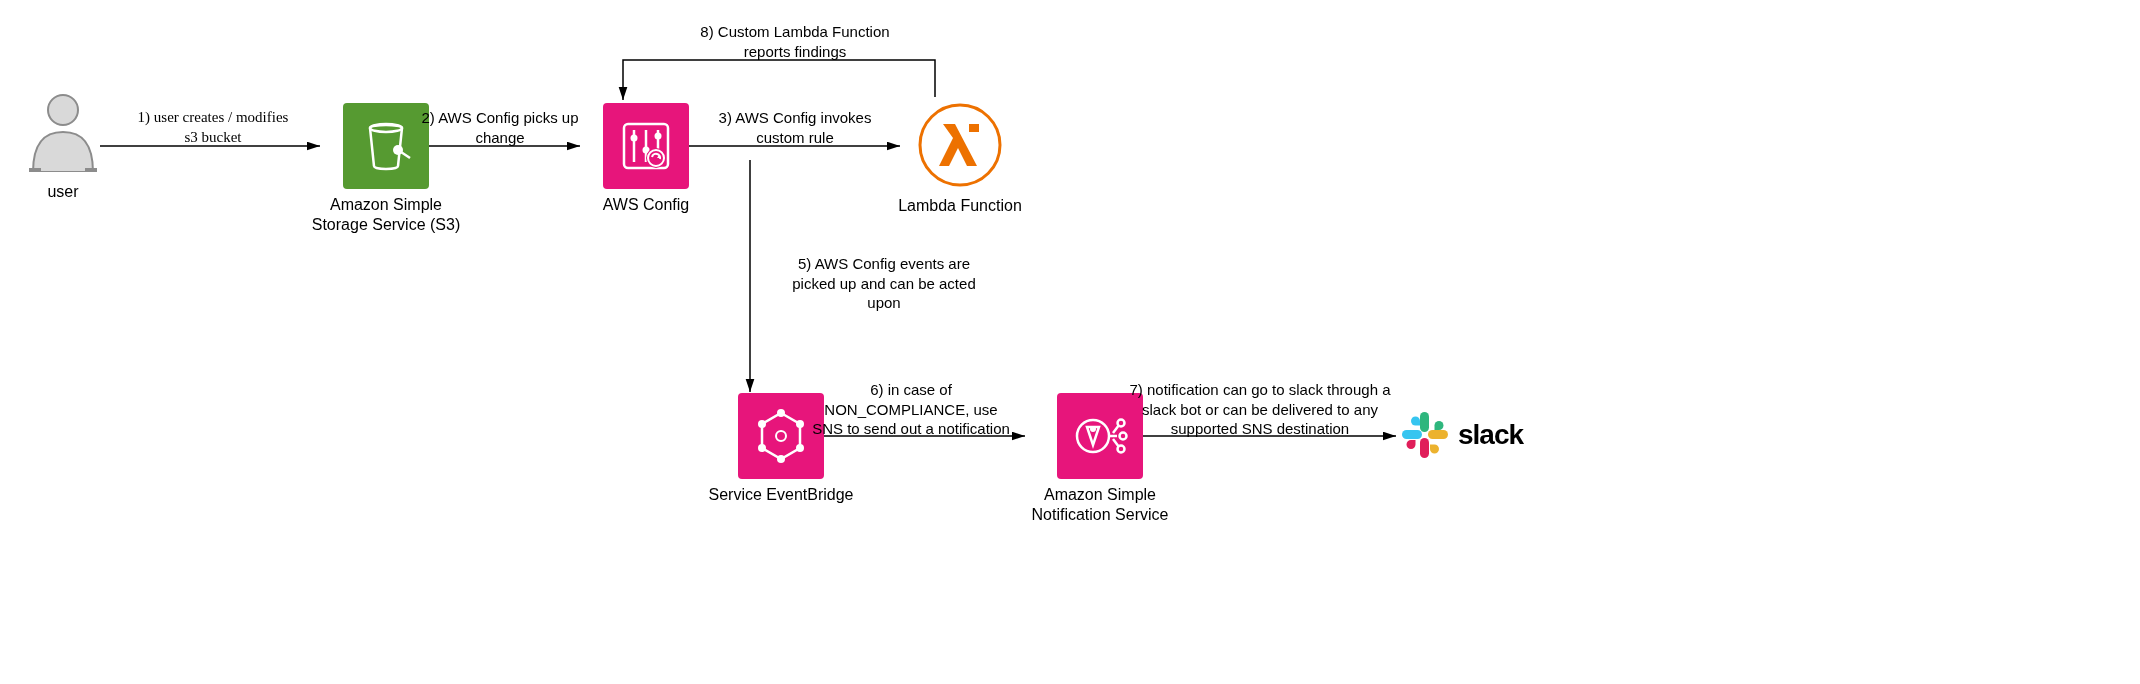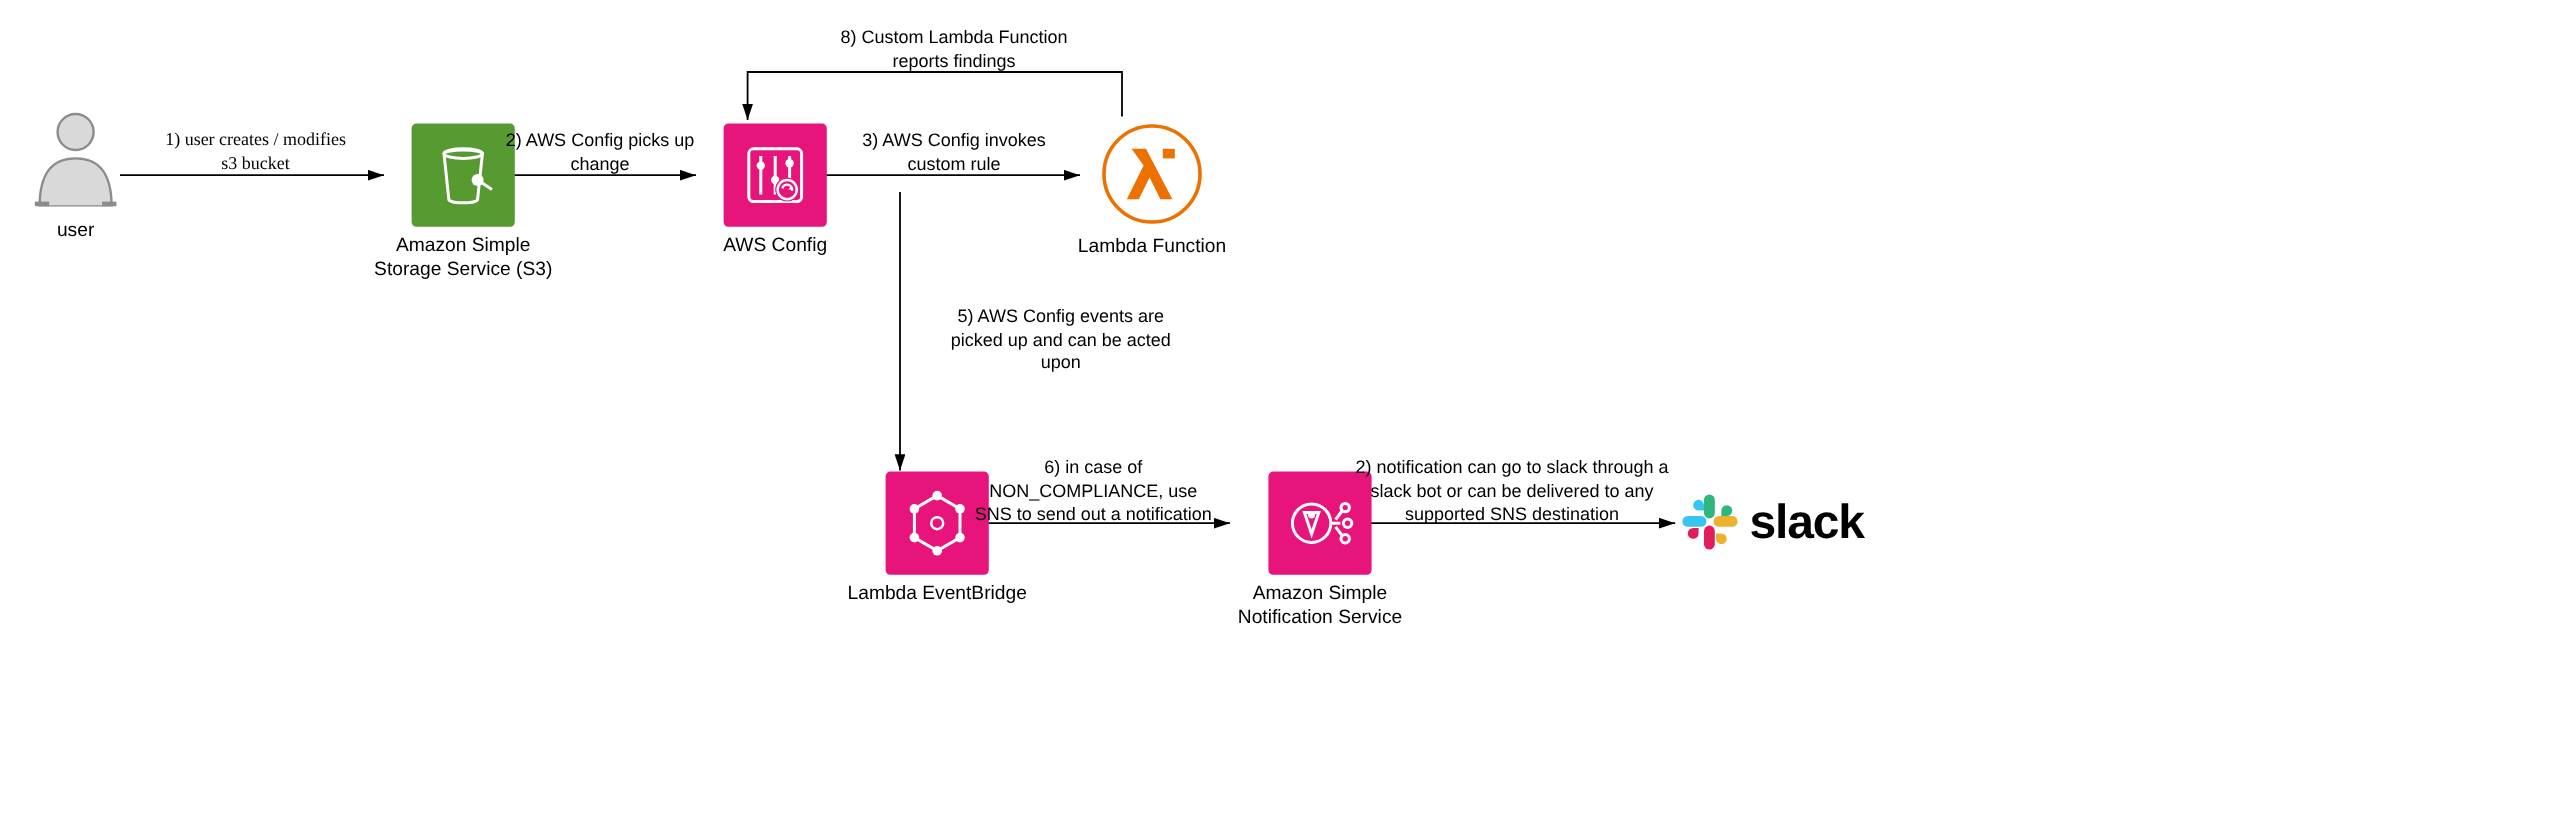--- a/index.html
+++ b/index.html
@@ -133,21 +133,21 @@
       <polygon points="31,8 50,19 50,43 31,54 12,43 12,19" fill="none" stroke="#fff" stroke-width="2.5"></polygon>
       <circle cx="31" cy="8" r="4" fill="#fff"></circle>
       <circle cx="50" cy="19" r="4" fill="#fff"></circle>
       <circle cx="50" cy="43" r="4" fill="#fff"></circle>
       <circle cx="31" cy="54" r="4" fill="#fff"></circle>
       <circle cx="12" cy="43" r="4" fill="#fff"></circle>
       <circle cx="12" cy="19" r="4" fill="#fff"></circle>
       <circle cx="31" cy="31" r="5" fill="none" stroke="#fff" stroke-width="2"></circle>
     </svg>
   </div>
-  <div class="node-label">Lambda EventBridge</div>
+  <div class="node-label">Service EventBridge</div>
 </div>
 
 <div class="node" style="left:1010px; top:393px; width:180px;">
   <div class="icon-box aws-pink">
     <svg width="62" height="62" viewBox="0 0 62 62">
       <circle cx="24" cy="31" r="16" fill="none" stroke="#fff" stroke-width="2.5"></circle>
       <path d="M18 22 L30 22 L24 40 Z" fill="none" stroke="#fff" stroke-width="2.5"></path>
       <circle cx="24" cy="24" r="3" fill="#fff"></circle>
       <line x1="40" y1="31" x2="48" y2="31" stroke="#fff" stroke-width="2.5"></line>
       <circle cx="52" cy="18" r="3.5" fill="none" stroke="#fff" stroke-width="2.5"></circle>
@@ -166,33 +166,33 @@
     <svg width="54" height="54" viewBox="0 0 54 54">
       <rect x="22" y="4" width="9" height="20" rx="4.5" fill="#2EB67D"></rect>
       <rect x="30" y="22" width="20" height="9" rx="4.5" fill="#ECB22E"></rect>
       <rect x="22" y="30" width="9" height="20" rx="4.5" fill="#E01E5A"></rect>
       <rect x="4" y="22" width="20" height="9" rx="4.5" fill="#36C5F0"></rect>
       <path d="M13 13 a4.5 4.5 0 1 1 9 0 v4.5 h-4.5 a4.5 4.5 0 0 1 -4.5 -4.5" fill="#36C5F0"></path>
       <path d="M41 13 a4.5 4.5 0 1 1 0 9 h-4.5 v-4.5 a4.5 4.5 0 0 1 4.5 -4.5" fill="#2EB67D"></path>
       <path d="M41 41 a4.5 4.5 0 1 1 -9 0 v-4.5 h4.5 a4.5 4.5 0 0 1 4.5 4.5" fill="#ECB22E"></path>
       <path d="M13 41 a4.5 4.5 0 1 1 0 -9 h4.5 v4.5 a4.5 4.5 0 0 1 -4.5 4.5" fill="#E01E5A"></path>
     </svg>
-    <span style="font-size:40px;font-weight:700;letter-spacing:-1px;">slack</span>
+    <span style="font-size:28px;font-weight:700;letter-spacing:-1px;">slack</span>
   </div>
 </div>
 
 <div class="edge-label" style="left:108px; top:108px; width:210px; white-space:pre-line;font-family:Liberation Serif, serif;">1) user creates / modifies
 s3 bucket</div>
 <div class="edge-label" style="left:410px; top:108px; width:180px; white-space:pre-line;">2) AWS Config picks up
 change</div>
 <div class="edge-label" style="left:700px; top:108px; width:190px; white-space:pre-line;">3) AWS Config invokes
 custom rule</div>
 <div class="edge-label" style="left:680px; top:22px; width:230px; white-space:pre-line;">8) Custom Lambda Function
 reports findings</div>
 <div class="edge-label" style="left:779px; top:254px; width:210px; text-align:center; white-space:pre-line;">5) AWS Config events are
 picked up and can be acted
 upon</div>
 <div class="edge-label" style="left:800px; top:380px; width:222px; white-space:pre-line;">6) in case of
 NON_COMPLIANCE, use
 SNS to send out a notification</div>
-<div class="edge-label" style="left:1115px; top:380px; width:290px; white-space:pre-line;">2) notification can go to slack through a
+<div class="edge-label" style="left:1115px; top:380px; width:290px; white-space:pre-line;">7) notification can go to slack through a
 slack bot or can be delivered to any
 supported SNS destination</div>
 
 </body></html>

